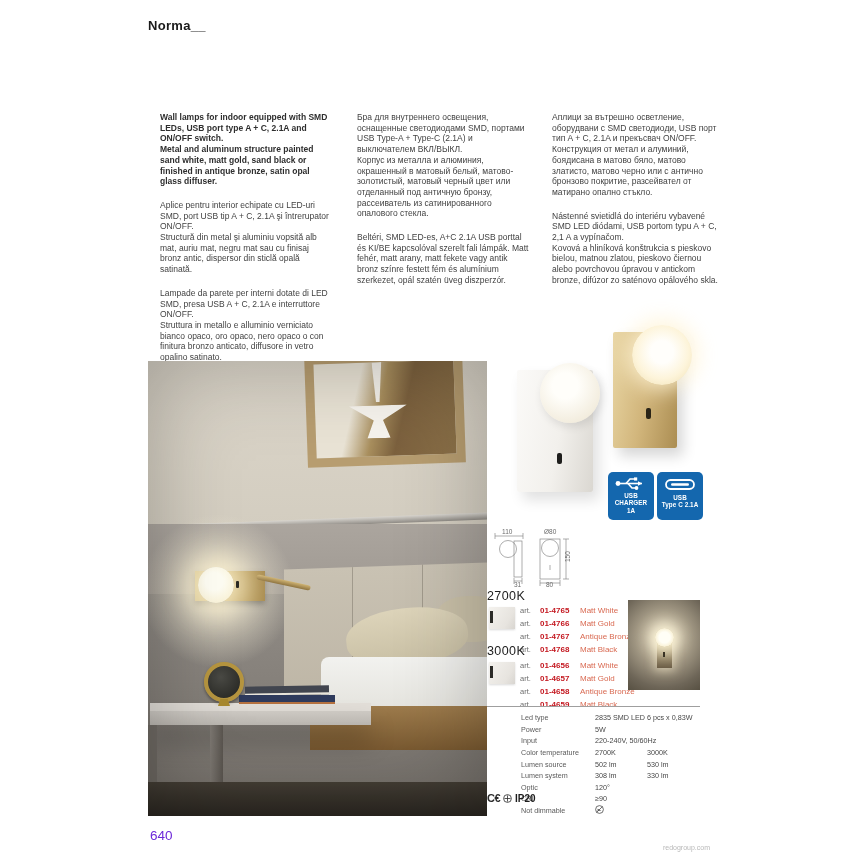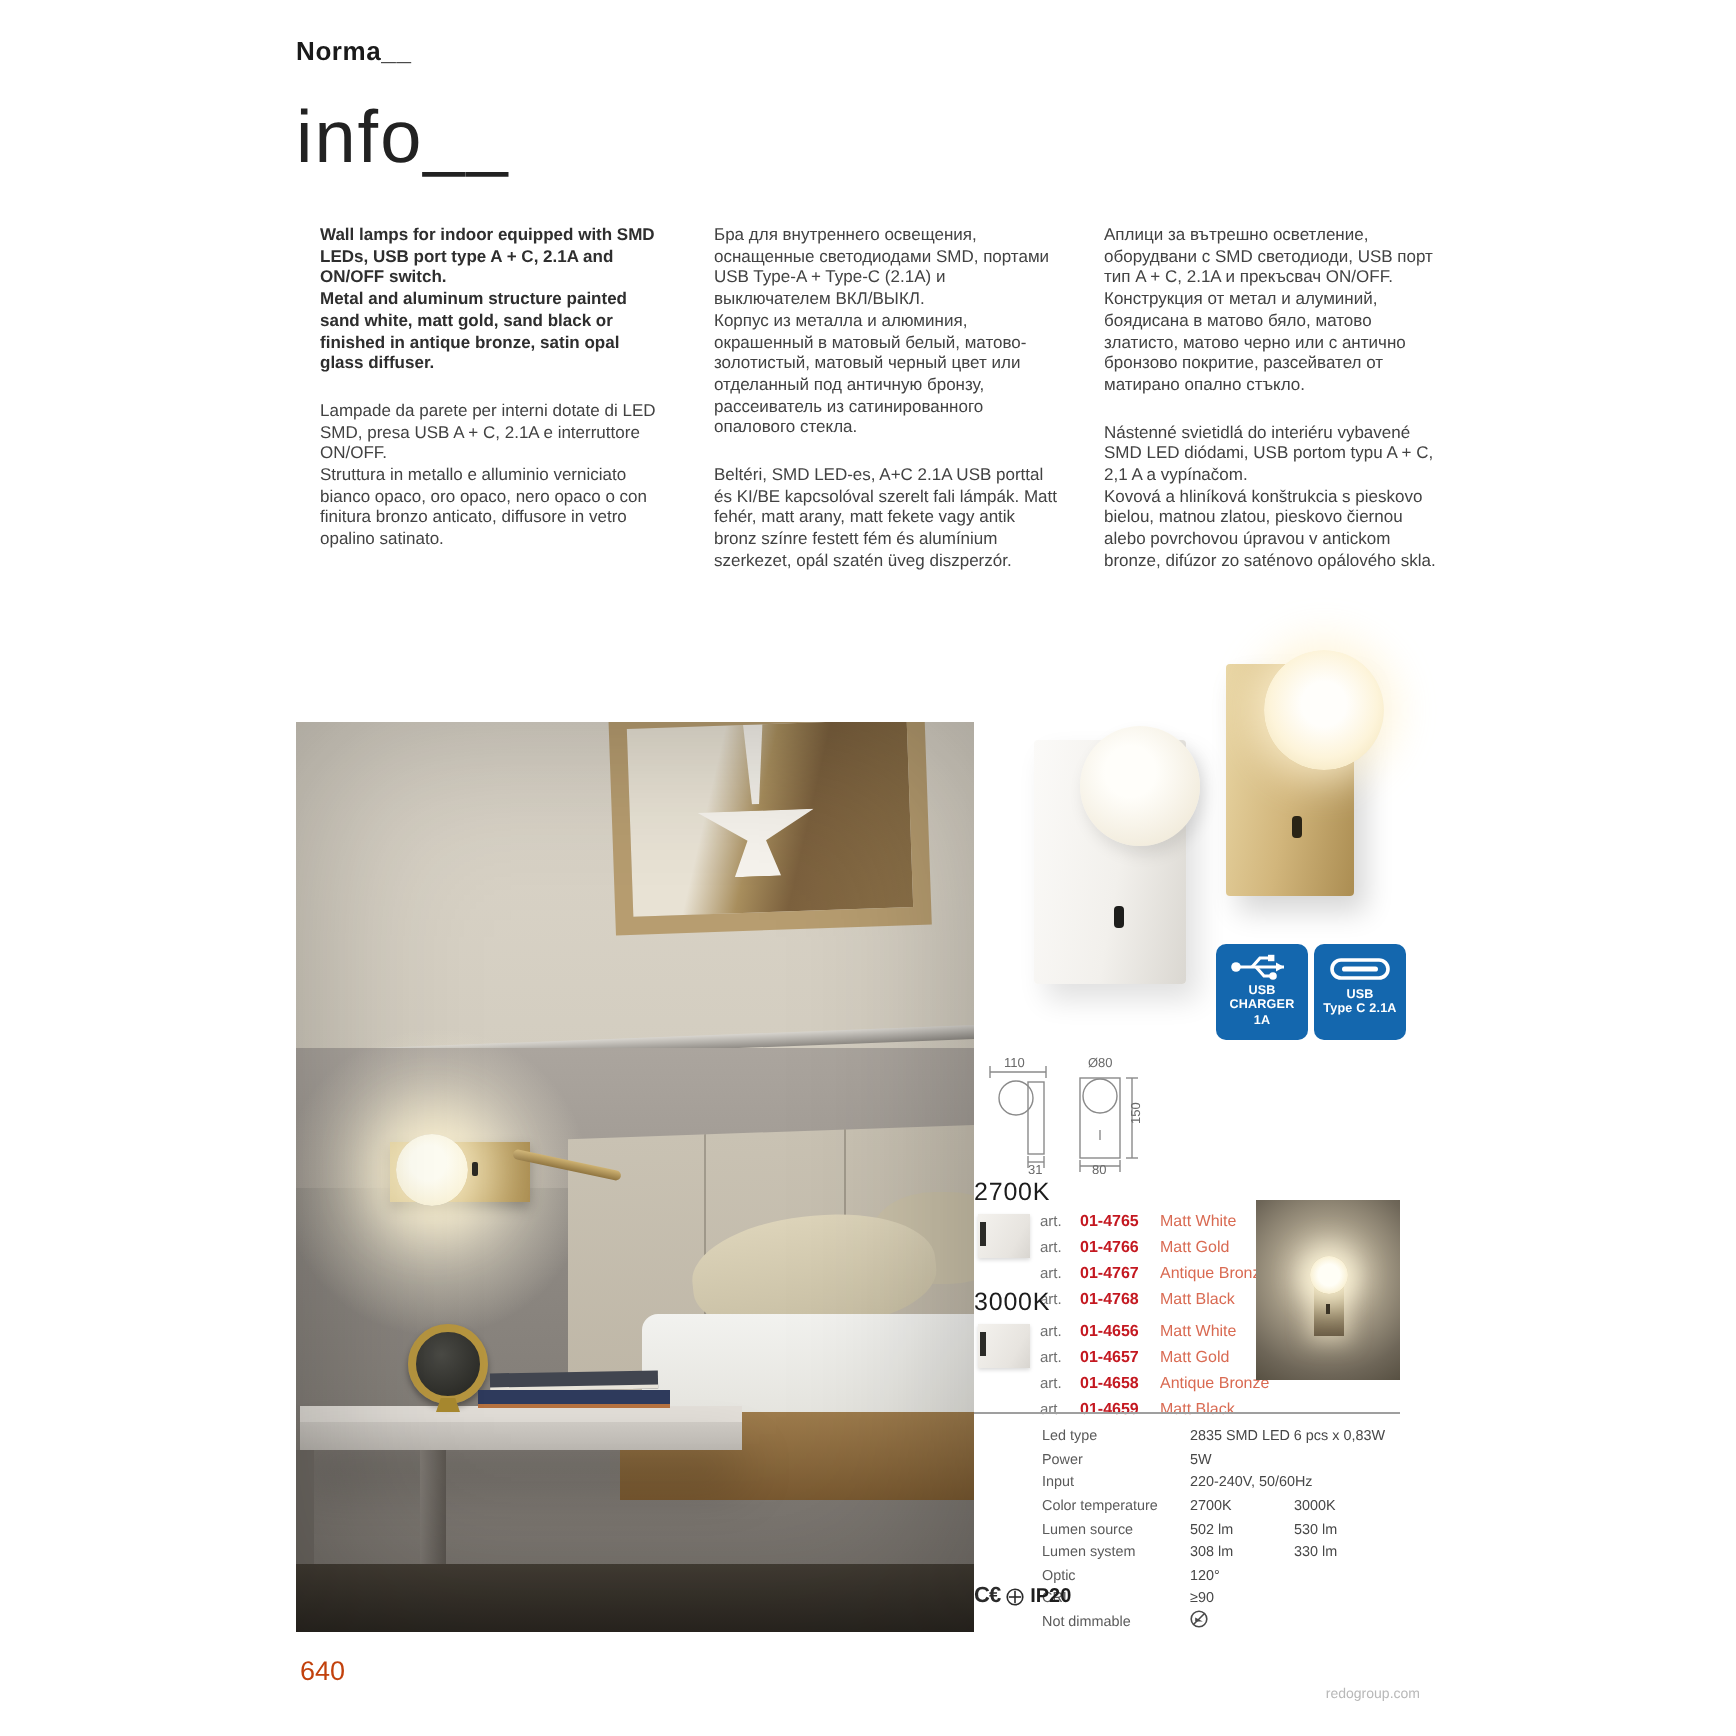--- a/index.html
+++ b/index.html
@@ -100,34 +100,35 @@
   .spec-divider { left:487px; top:706px; width:213px; height:1px; background:#9f9f9f; }
   .specs { left:487px; top:712px; width:213px;margin-left:34px; }
   .srow { display:grid; grid-template-columns:74px 52px 1fr; height:11.6px; align-items:center; }
   .srow span { font-size:7.2px; color:#5a5a5a; }
   .srow .sv1, .srow .sv2 { color:#474747; white-space:nowrap; }
   .certs { left:487px; top:792px; display:flex; align-items:center; gap:3px; }
   .ce { font-size:11px; font-weight:bold; color:#2b2b2b; letter-spacing:-.5px; }
   .ip { font-size:10px; font-weight:bold; color:#1d1d1d; }
 
   
-  .pagenum { left:150px; top:828px; font-size:13.5px; color:#c2410c; }
+  .pagenum { left:150px; top:828px; font-size:13.5px; color:#6d28d9; }
   .site { left:600px; top:844px; width:110px; text-align:right; font-size:7px; color:#b8b8b8; }
 </style>
 </head>
 <body>
 
 <div class="page">
 
   <div class="abs brand">Norma__</div>
-  <div class="abs title">info__</div>
 
   <div class="abs desc-col col1">
     <p class="b">Wall lamps for indoor equipped with SMD LEDs, USB port type A + C, 2.1A and ON/OFF switch.
 Metal and aluminum structure painted sand white, matt gold, sand black or finished in antique bronze, satin opal glass diffuser.</p>
+    <p>Aplice pentru interior echipate cu LED-uri SMD, port USB tip A + C, 2.1A şi întrerupator ON/OFF.
+Structură din metal şi aluminiu vopsită alb mat, auriu mat, negru mat sau cu finisaj bronz antic, dispersor din sticlă opală satinată.</p>
     <p>Lampade da parete per interni dotate di LED SMD, presa USB A + C, 2.1A e interruttore ON/OFF.
 Struttura in metallo e alluminio verniciato bianco opaco, oro opaco, nero opaco o con finitura bronzo anticato, diffusore in vetro opalino satinato.</p>
   </div>
   <div class="abs desc-col col2">
     <p>Бра для внутреннего освещения, оснащенные светодиодами SMD, портами USB Type-A + Type-C (2.1A) и выключателем ВКЛ/ВЫКЛ.
 Корпус из металла и алюминия, окрашенный в матовый белый, матово-золотистый, матовый черный цвет или отделанный под античную бронзу, рассеиватель из сатинированного опалового стекла.</p>
     <p>Beltéri, SMD LED-es, A+C 2.1A USB porttal és KI/BE kapcsolóval szerelt fali lámpák. Matt fehér, matt arany, matt fekete vagy antik bronz színre festett fém és alumínium szerkezet, opál szatén üveg diszperzór.</p>
   </div>
   <div class="abs desc-col col3">
     <p>Аплици за вътрешно осветление, оборудвани с SMD светодиоди, USB порт тип A + C, 2.1A и прекъсвач ON/OFF.

